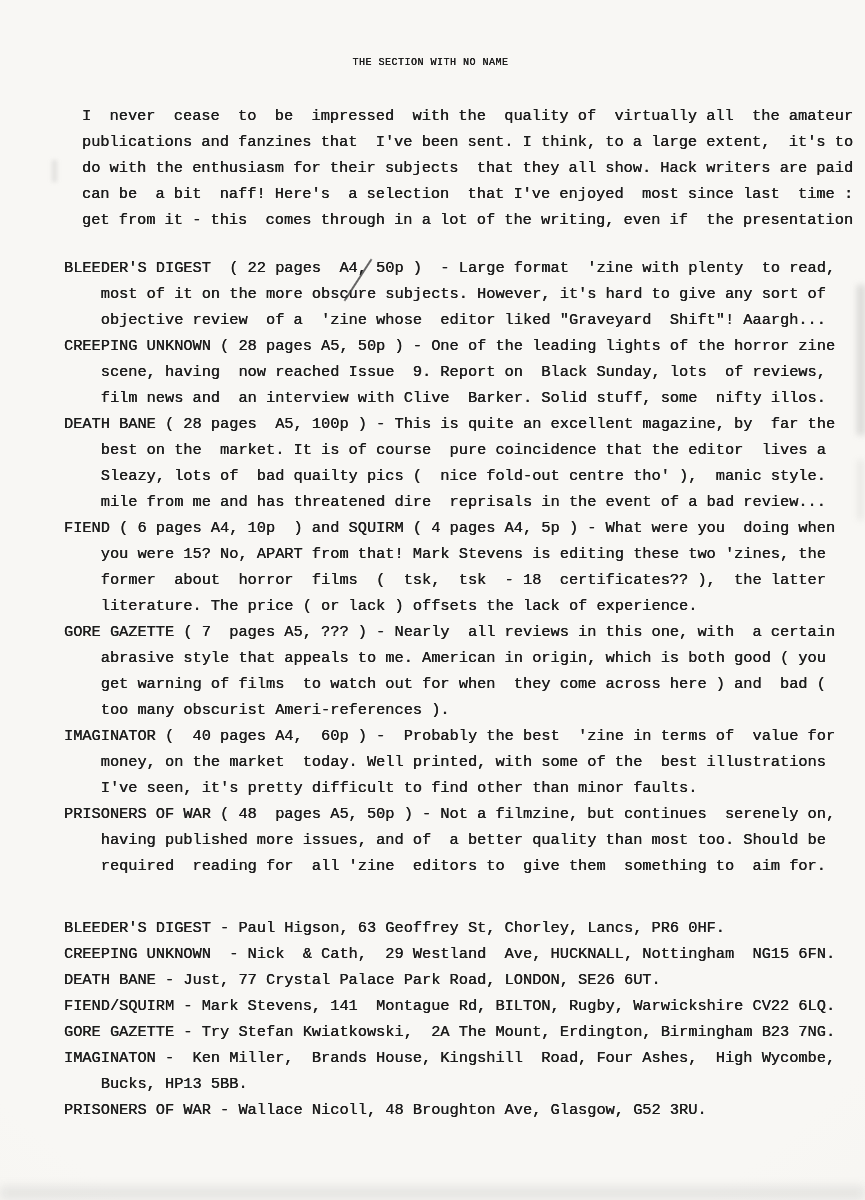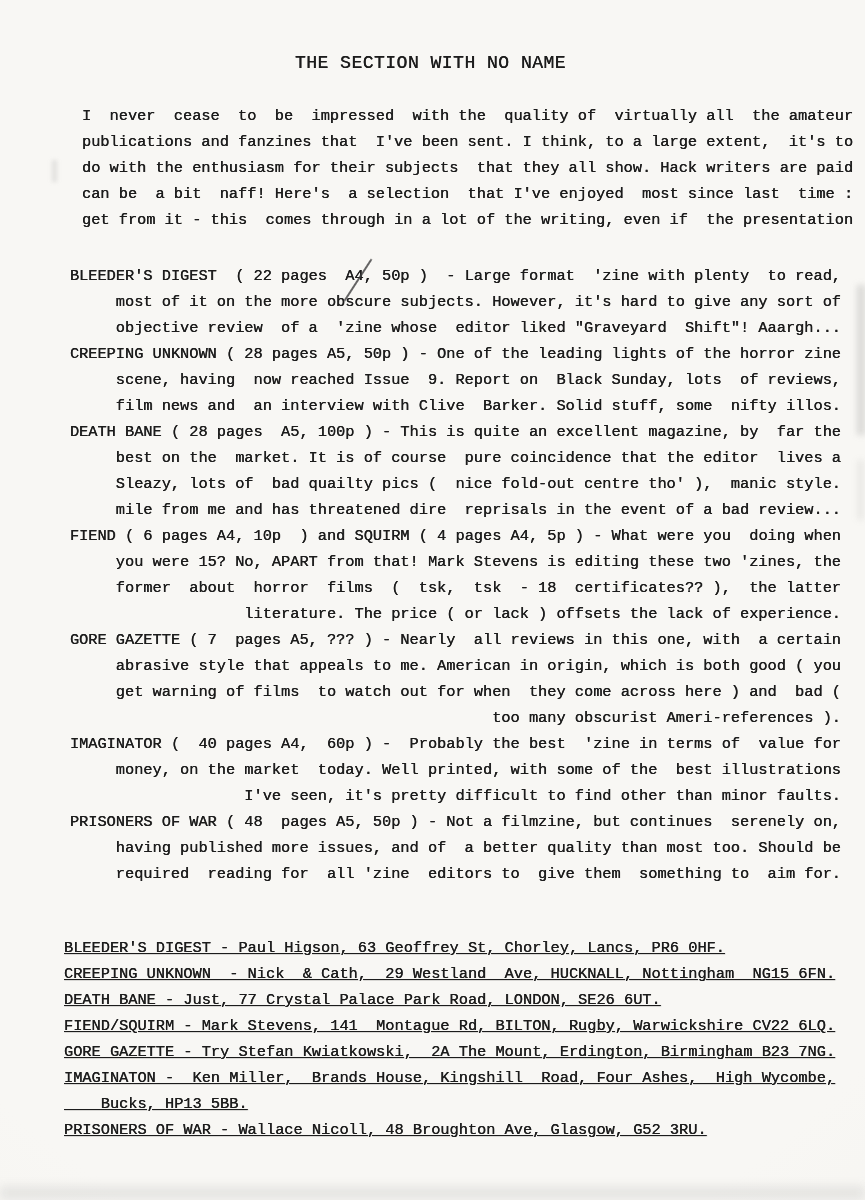--- a/index.html
+++ b/index.html
@@ -20,36 +20,36 @@
     font-size: 15.3px;
     line-height: 26px;
   }
   .content {
     position: absolute;
     top: 50px;
     left: 64px;
     right: 24px;
   }
   .title {
-    font-size: 18px;
+    font-size: 10px;
     font-weight: normal;
     margin: 0 0 27px 0;
     text-align: center;
     transform: translateX(-22px);
     letter-spacing: 0.5px;
     white-space: pre;
     text-shadow: 0 0 0.6px rgba(25,25,25,0.9), 0.3px 0.3px 0.4px rgba(25,25,25,0.55);
   }
   .line {
     white-space: pre;
     text-shadow: 0 0 0.6px rgba(25,25,25,0.85), 0.3px 0.3px 0.4px rgba(25,25,25,0.5);
   }
   .intro { margin: 18px; }
-  .reviews { margin-top: 30px; text-align: right; }
-  .addresses { margin-top: 48px; text-decoration: underline; }
+  .reviews { margin-top: 22px; }
+  .addresses { margin-top: 36px; }
 
   
   .pen-stroke {
     position: absolute;
     left: 357px;
     top: 255px;
     width: 2px;
     height: 50px;
     background: #3c3c3c;
     opacity: 0.78;

